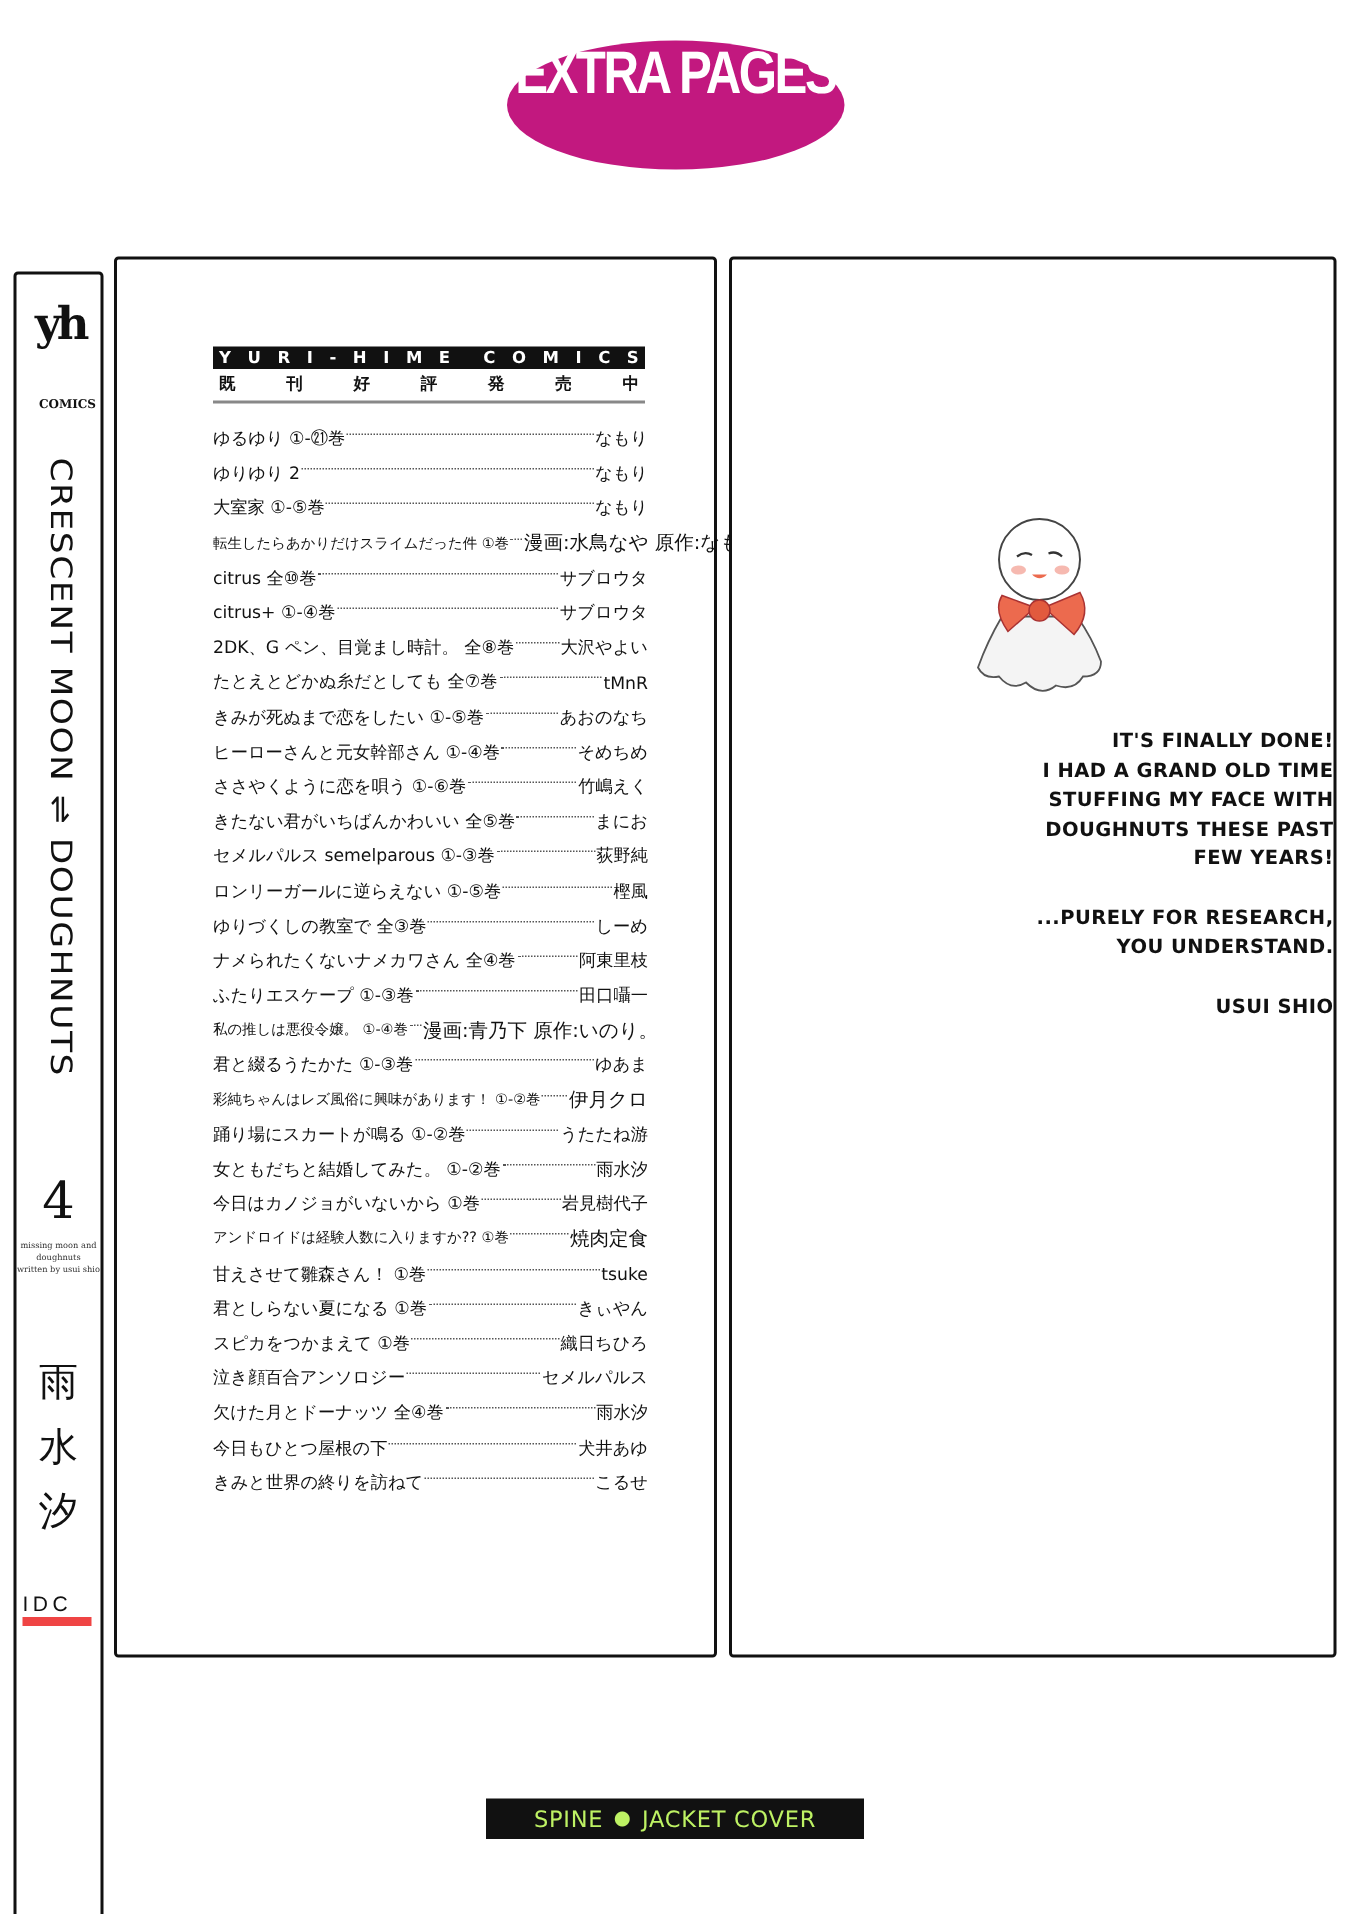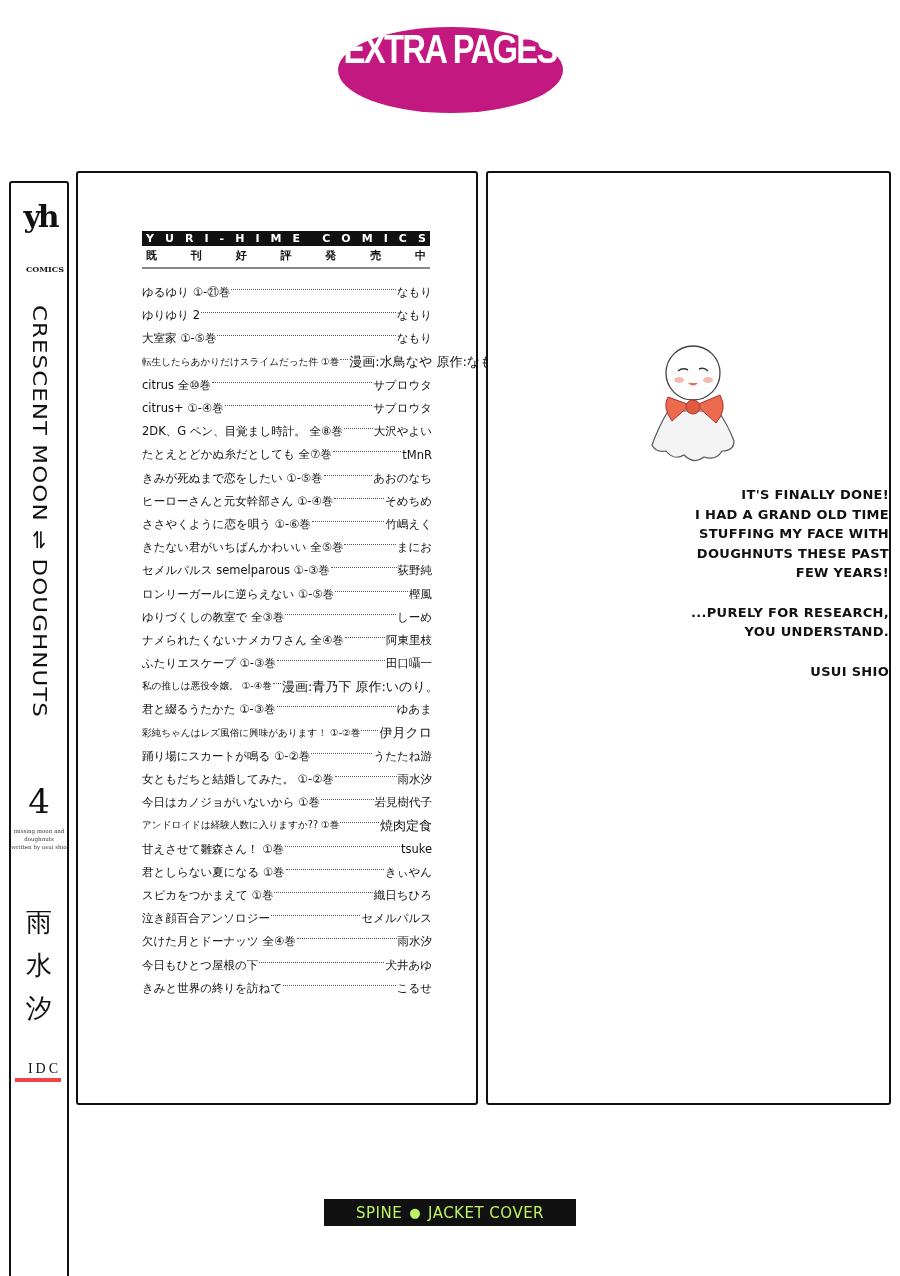--- a/index.html
+++ b/index.html
@@ -27,21 +27,21 @@
   .spine-title {
     position:absolute; left:14px; top:122px; width:30px; height:440px;
     writing-mode:vertical-rl; font-family:"DejaVu Sans", sans-serif; font-weight:normal;
     font-size:23px; letter-spacing:1px; line-height:30px; white-space:nowrap; color:#111;
     transform:scaleX(0.85);
   }
   .spine-volume { position:absolute; left:0; width:56px; top:600px; text-align:center; font-family:"DejaVu Serif", serif; font-size:34px; line-height:36px; }
   .spine-sub { position:absolute; left:0; width:56px; top:644px; text-align:center; font-family:"DejaVu Serif", serif; font-size:5.5px; line-height:8px; color:#333; }
   .spine-author { position:absolute; left:0; width:56px; top:718px; text-align:center; font-family:"DejaVu Serif", serif; font-size:26px; line-height:42px; }
   .spine-author div { height:43px; }
-  .spine-publisher { position:absolute; left:4px; width:46px; top:878px; text-align:right; font-family:Liberation Serif, serif; font-size:14px; letter-spacing:3px; border-bottom:4px solid #ef4444; padding-bottom:1px; }
+  .spine-publisher { position:absolute; left:4px; width:46px; top:878px; text-align:left; font-family:Liberation Sans, sans-serif; font-size:14px; letter-spacing:3px; border-bottom:6px solid #ef4444; padding-bottom:1px; }
 
   
   .header-bar { position:absolute; left:64px; top:58px; width:288px; height:15px; background:#111; display:flex; justify-content:space-between; align-items:center; padding:0 4px; box-sizing:border-box; }
   .header-bar span { color:#fff; font-family:"DejaVu Sans", sans-serif; font-weight:bold; font-size:11px; }
   .header-sub { position:absolute; left:64px; top:75px; width:288px; display:flex; justify-content:space-between; padding:0 4px; box-sizing:border-box; font-weight:bold; font-size:11px; }
   .header-rule { position:absolute; left:64px; top:94px; width:288px; height:2px; background:#888; }
   .book-list { position:absolute; left:64px; top:108px; width:290px; }
   .book-row { display:flex; align-items:center; height:23.2px; font-size:11.5px; white-space:nowrap; }
   .book-row .title { flex:0 0 auto; }
   .book-row .dots { flex:1 1 auto; border-bottom:1.5px dotted #555; margin:0 1px; transform:translateY(-3px); min-width:8px; }

